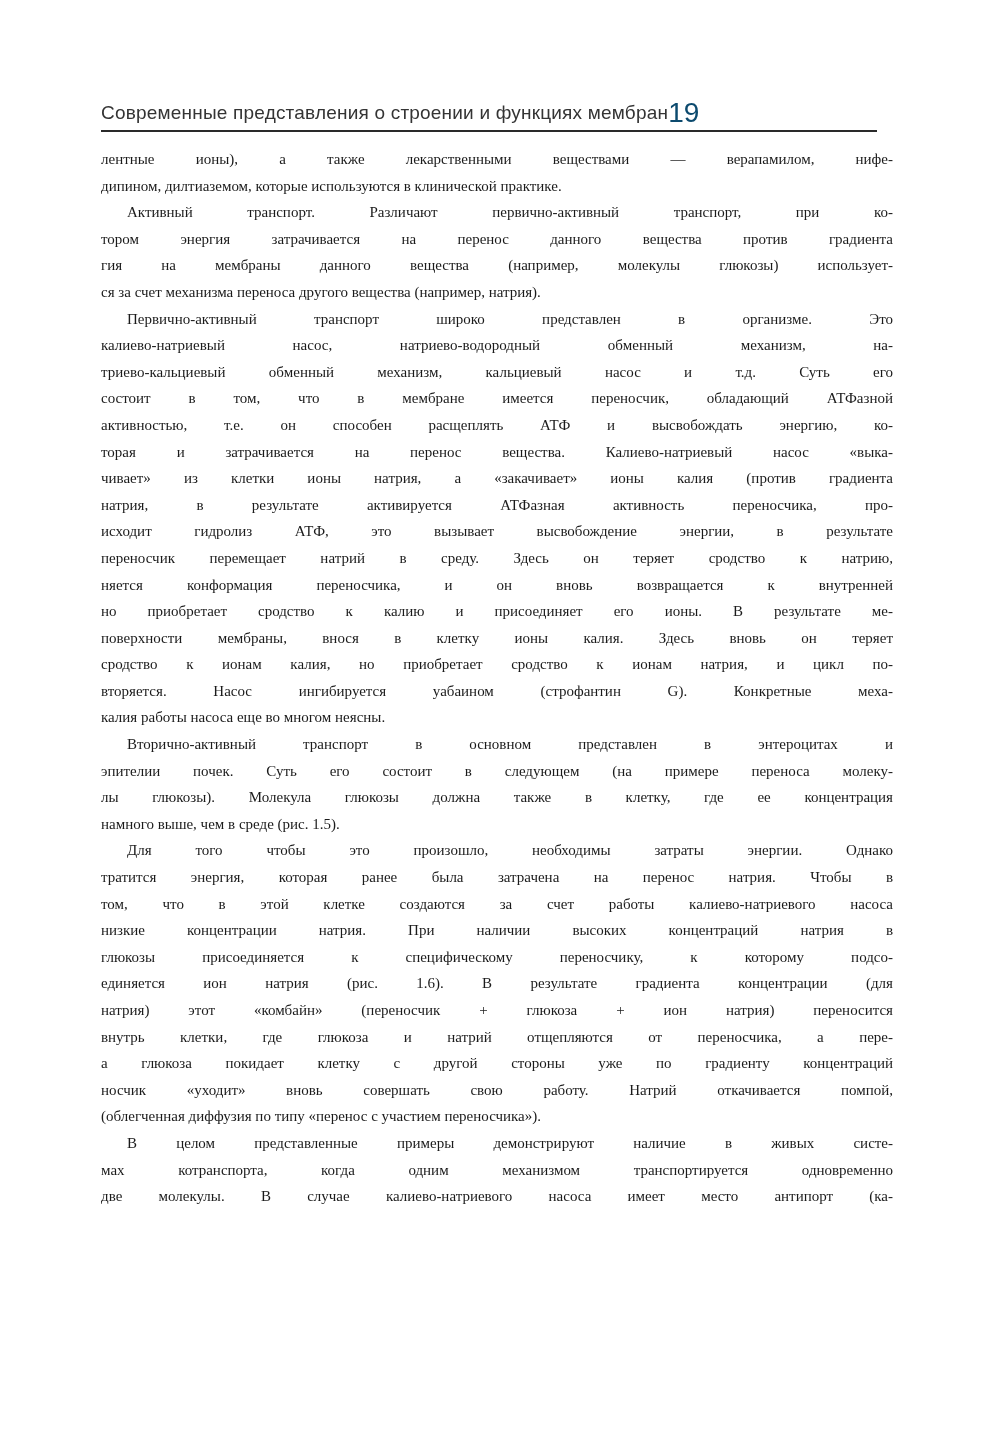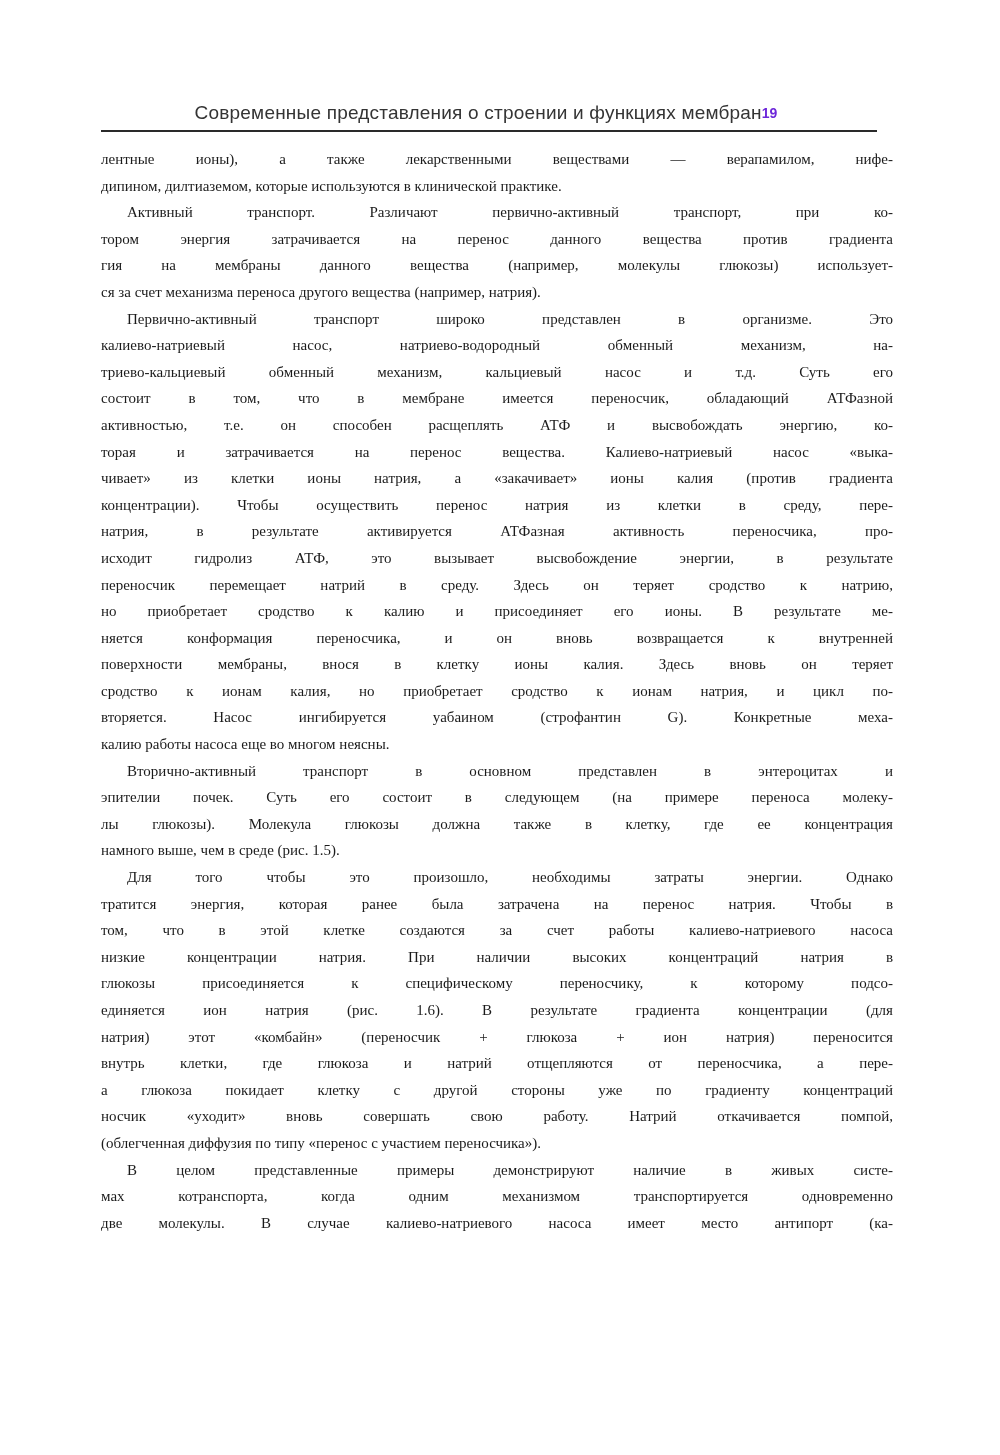--- a/index.html
+++ b/index.html
@@ -18,35 +18,35 @@
   }
   .content {
     position: absolute;
     left: 101px;
     top: 0;
     width: 792px;
   }
   .running-header {
     padding-top: 102px;
     display: flex;
-    justify-content: center;
+    justify-content: flex-start;
     align-items: flex-end;
     font-family: "Liberation Sans", "DejaVu Sans", sans-serif;
   }
   .running-title {
     font-size: 19px;
     line-height: 22px;
     color: #343434;
     letter-spacing: 0.2px;
   }
   .page-number {
-    font-size: 14px;
+    font-size: 28px;
     line-height: 22px;
-    font-weight: bold;
-    color: #6d28d9;
+    font-weight: normal;
+    color: #0c4a6e;
     padding-right: 22px;
   }
   .header-rule {
     margin-top: 6px;
     width: 776px;
     height: 2px;
     background: #2a2a2a;
   }
   .body-text {
     margin-top: 14px;
@@ -93,30 +93,29 @@
           <div class="line last">ся за счет механизма переноса другого вещества (например, натрия).</div>
         </div>
         <div class="paragraph">
           <div class="line indent">Первично-активный транспорт широко представлен в организме. Это</div>
           <div class="line">калиево-натриевый насос, натриево-водородный обменный механизм, на-</div>
           <div class="line">триево-кальциевый обменный механизм, кальциевый насос и т.д. Суть его</div>
           <div class="line">состоит в том, что в мембране имеется переносчик, обладающий АТФазной</div>
           <div class="line">активностью, т.е. он способен расщеплять АТФ и высвобождать энергию, ко-</div>
           <div class="line">торая и затрачивается на перенос вещества. Калиево-натриевый насос «выка-</div>
           <div class="line">чивает» из клетки ионы натрия, а «закачивает» ионы калия (против градиента</div>
-          <div class="line">концентрации). Чтобы осуществить перенос натрия из клетки в среду, пере-</div>
           <div class="line">натрия, в результате активируется АТФазная активность переносчика, про-</div>
           <div class="line">исходит гидролиз АТФ, это вызывает высвобождение энергии, в результате</div>
           <div class="line">переносчик перемещает натрий в среду. Здесь он теряет сродство к натрию,</div>
+          <div class="line">няется конформация переносчика, и он вновь возвращается к внутренней</div>
           <div class="line">но приобретает сродство к калию и присоединяет его ионы. В результате ме-</div>
-          <div class="line">няется конформация переносчика, и он вновь возвращается к внутренней</div>
           <div class="line">поверхности мембраны, внося в клетку ионы калия. Здесь вновь он теряет</div>
           <div class="line">сродство к ионам калия, но приобретает сродство к ионам натрия, и цикл по-</div>
           <div class="line">вторяется. Насос ингибируется уабаином (строфантин G). Конкретные меха-</div>
-          <div class="line last">калию работы насоса еще во многом неясны.</div>
+          <div class="line last">калия работы насоса еще во многом неясны.</div>
         </div>
         <div class="paragraph">
           <div class="line indent">Вторично-активный транспорт в основном представлен в энтероцитах и</div>
           <div class="line">эпителии почек. Суть его состоит в следующем (на примере переноса молеку-</div>
           <div class="line">лы глюкозы). Молекула глюкозы должна также в клетку, где ее концентрация</div>
           <div class="line last">намного выше, чем в среде (рис. 1.5).</div>
         </div>
         <div class="paragraph">
           <div class="line indent">Для того чтобы это произошло, необходимы затраты энергии. Однако</div>
           <div class="line">тратится энергия, которая ранее была затрачена на перенос натрия. Чтобы в</div>

